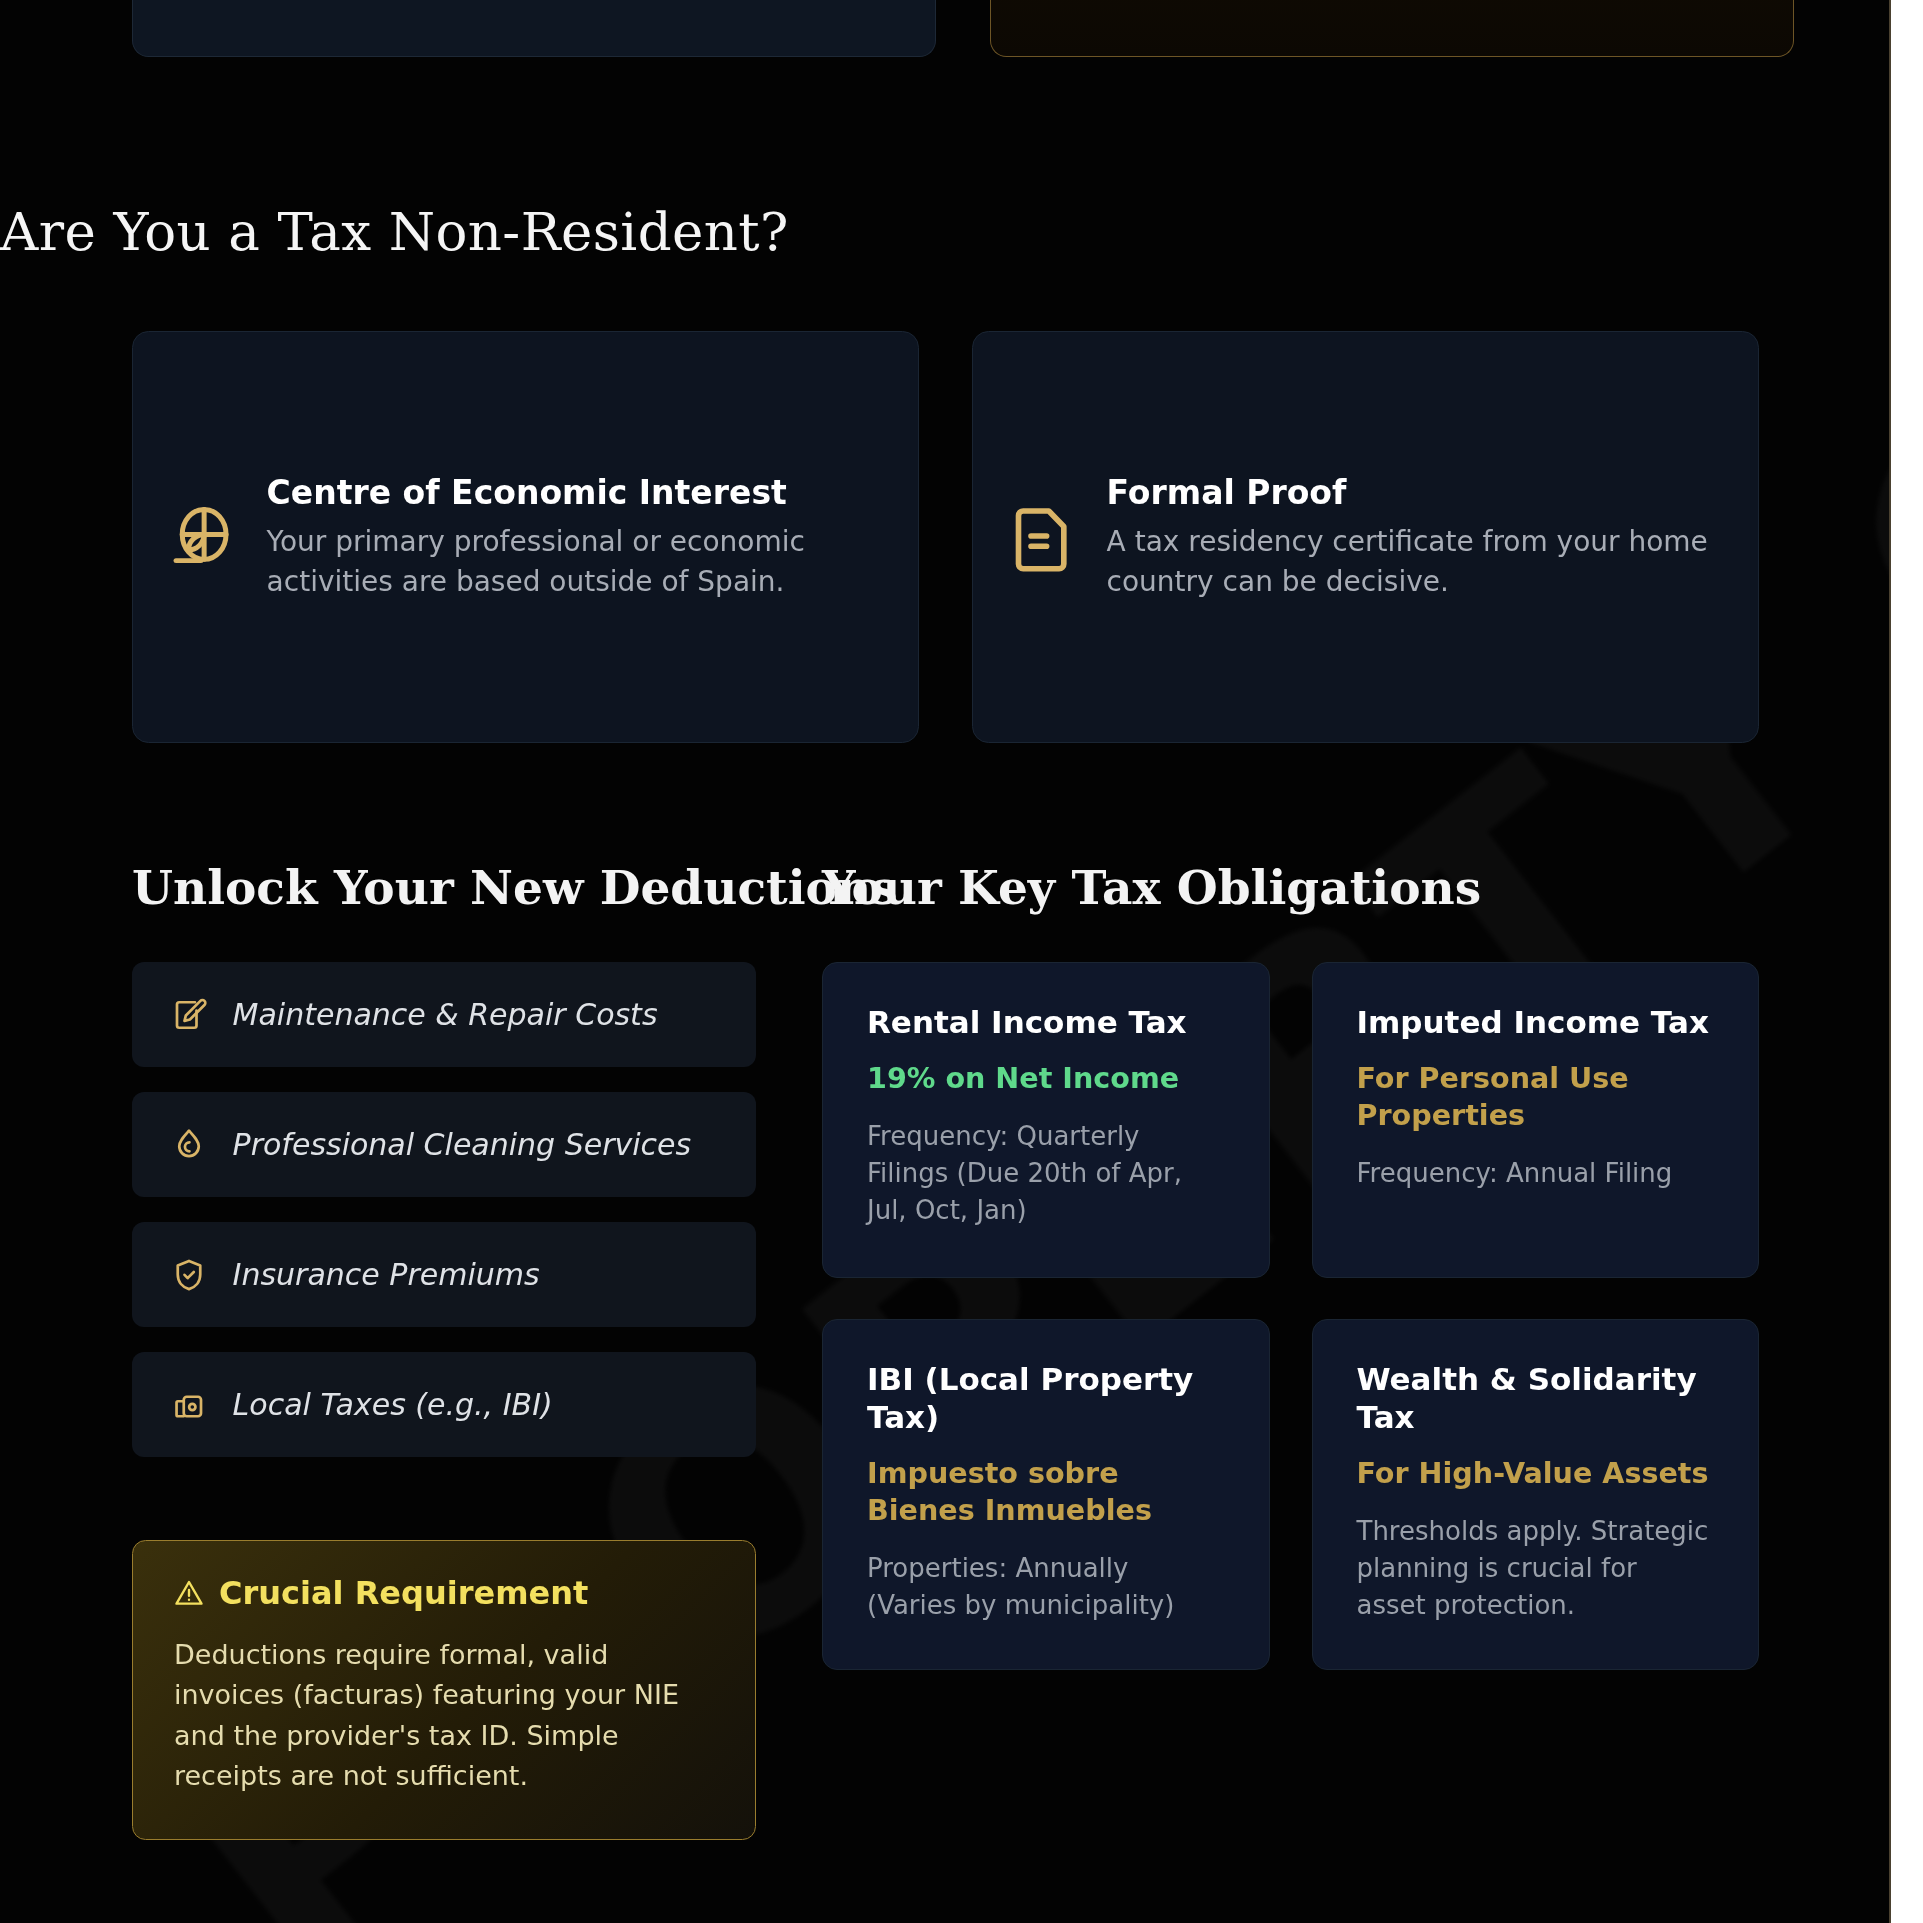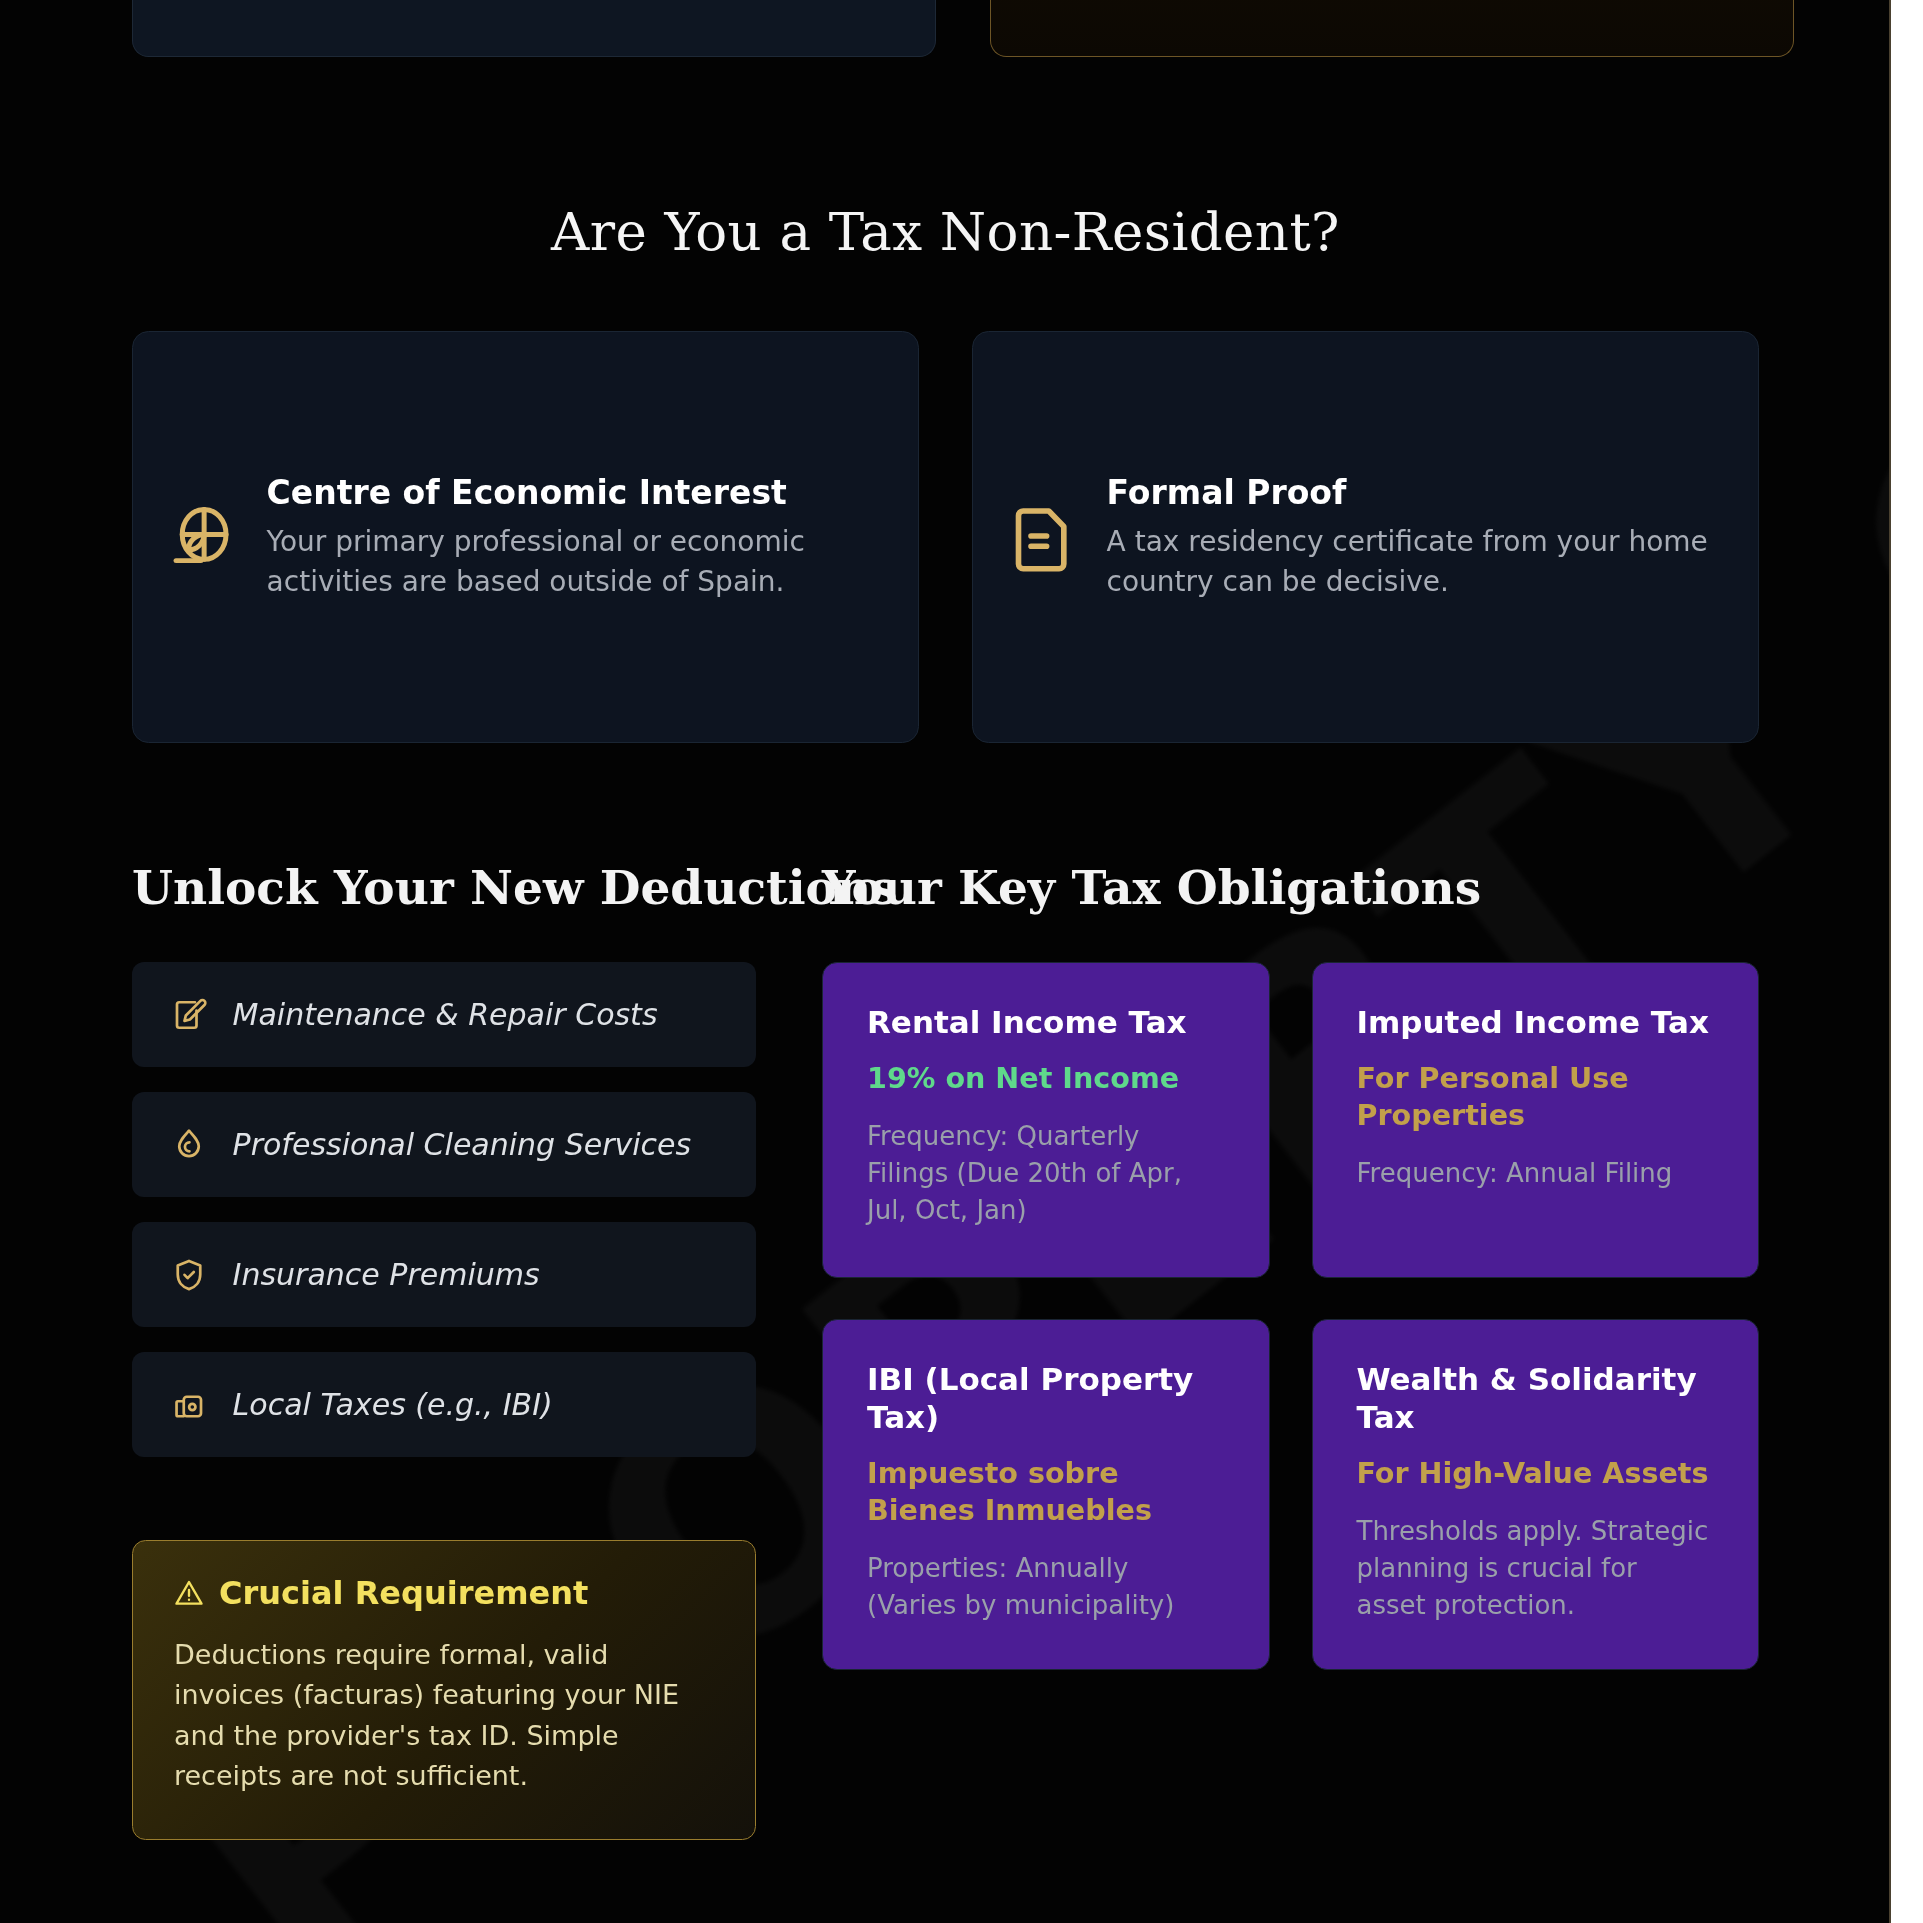--- a/index.html
+++ b/index.html
@@ -73,21 +73,21 @@
   }
 
   
   .serif-title {
     font-family: "DejaVu Serif", serif;
     font-weight: 400;
     color: #f5f5f5;
     letter-spacing: 0.4px;
   }
   .h-center {
-    text-align: center;
+    text-align: left;
     font-size: 53px;
     margin-top: 141px;
   }
 
   
   .nr-row {
     display: flex;
     gap: 53px;
     padding: 0 132px;
     margin-top: 69px;
@@ -167,21 +167,21 @@
     font-size: 27px; line-height: 1.50; color: #e5dcae;
   }
 
   
   .ob-grid {
     display: grid;
     grid-template-columns: 1fr 1fr;
     gap: 41px 42px;
   }
   .ob-card {
-    background: #4c1d95;
+    background: #0f172a;
     border: 0.8px solid #1a2533;
     border-radius: 15px;
     padding: 41px 44px 45px 44px;
     min-height: 316px;
   }
   .ob-title {
     font-size: 31px; font-weight: 700; color: #ffffff;
     line-height: 1.22; margin-bottom: 18px;
   }
   .ob-sub {

